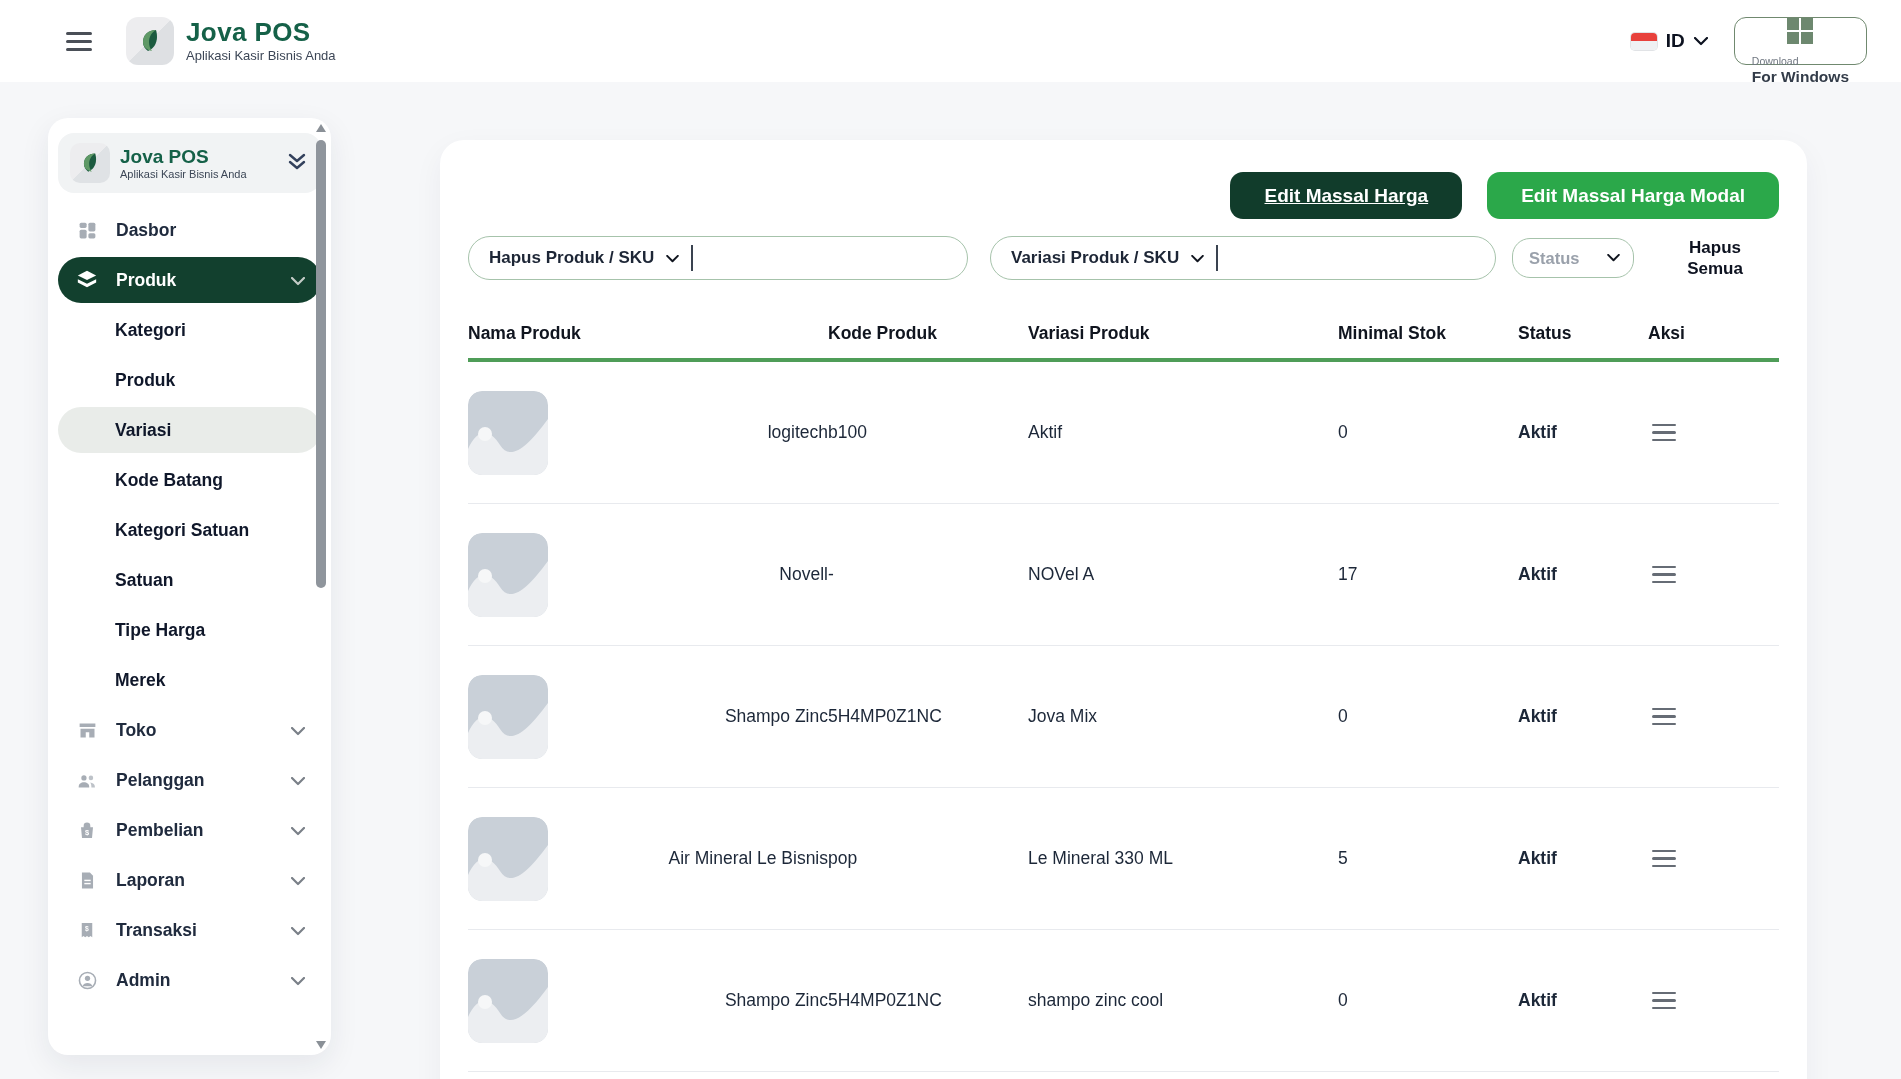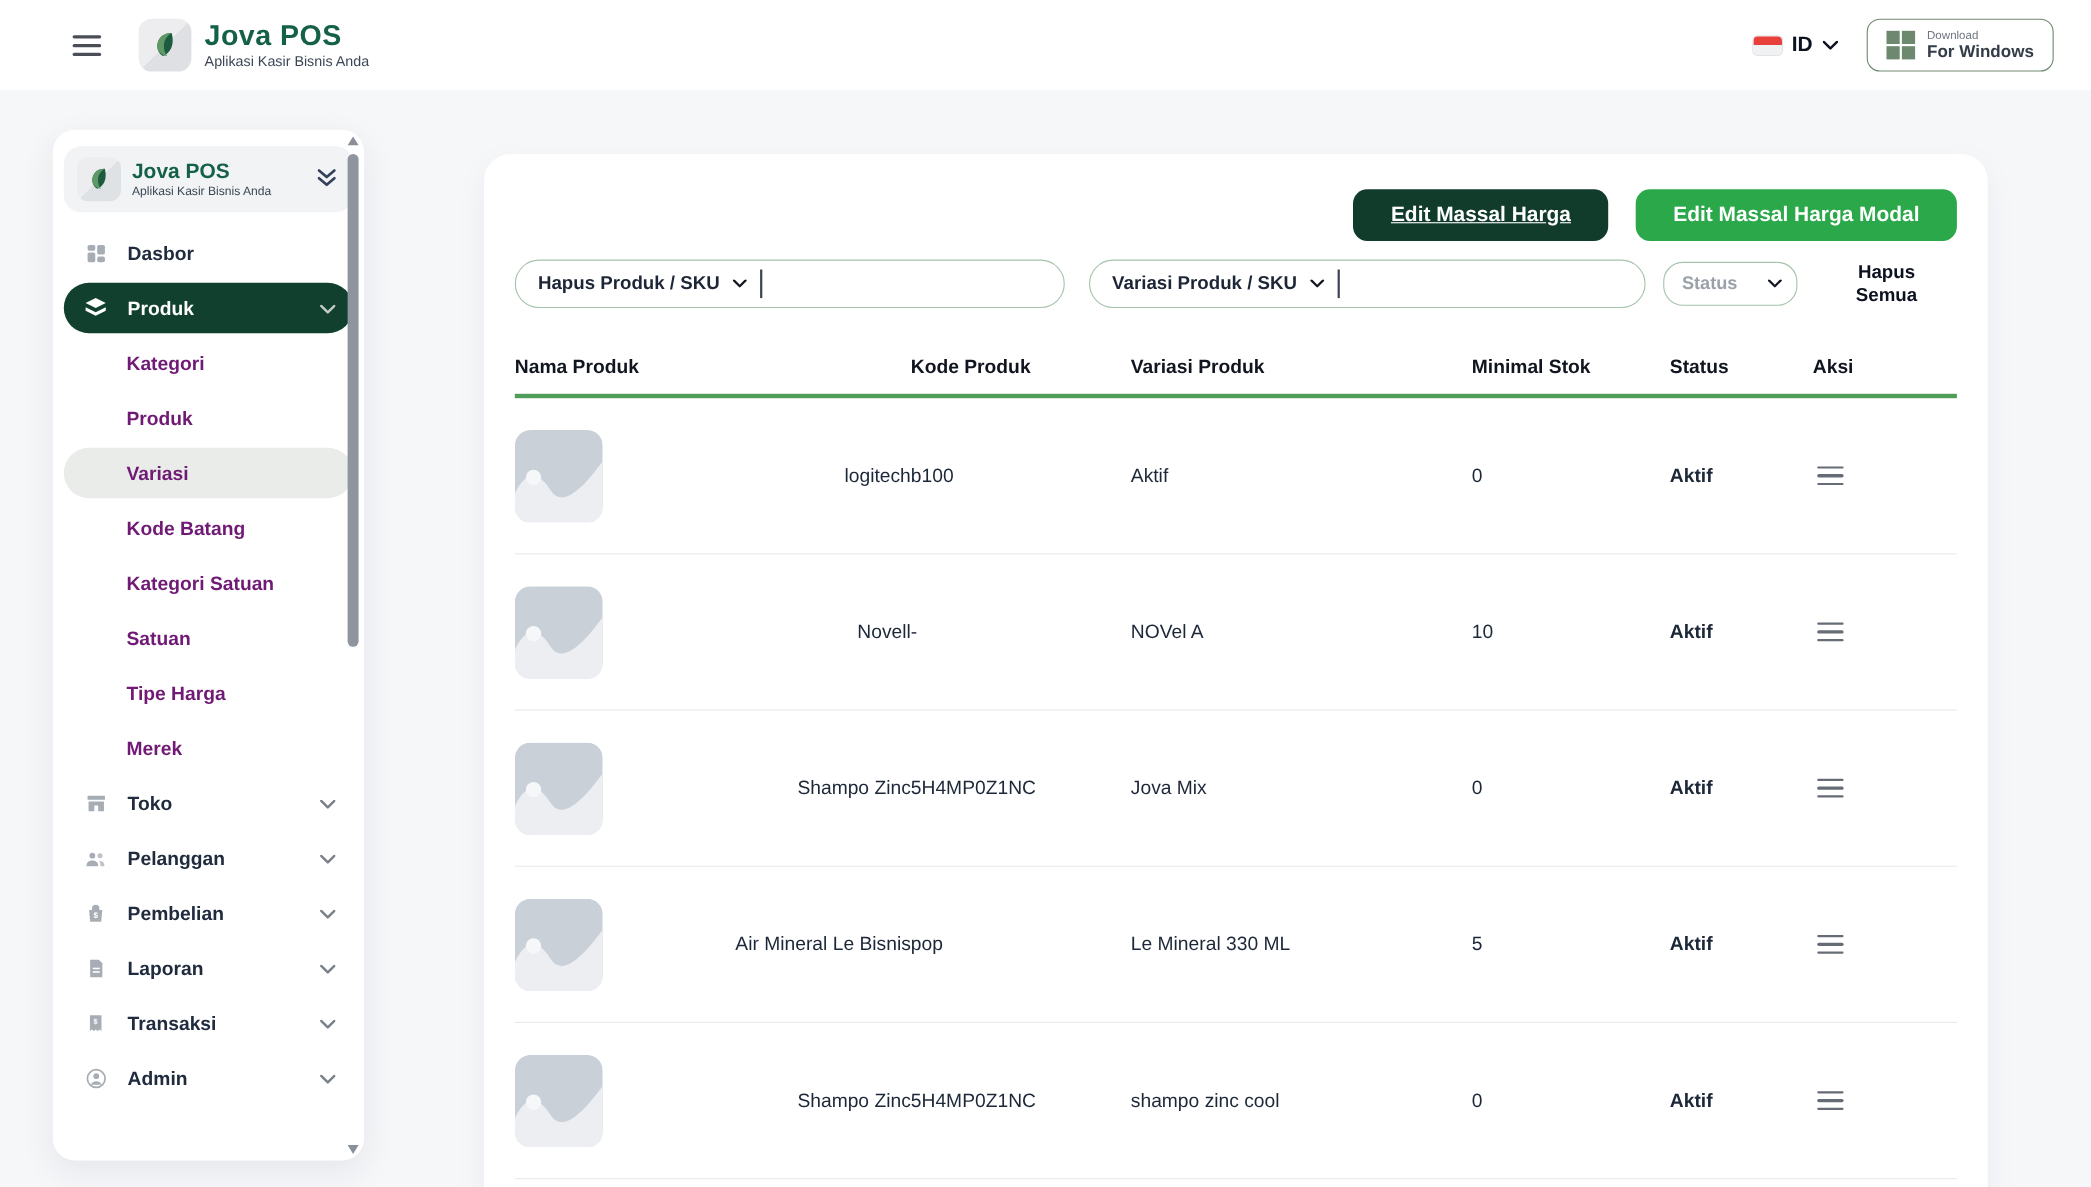--- a/index.html
+++ b/index.html
@@ -16,39 +16,39 @@
   .brand { display:flex; align-items:center; gap:12px; margin-left:28px; }
   .brand-badge { width:48px; height:48px; border-radius:12px; background:linear-gradient(135deg,#ededef 50%,#dee0e3 50%); display:flex; align-items:center; justify-content:center; }
   .brand-title { font-size:26px; font-weight:800; color:#156148; letter-spacing:.4px; line-height:1; }
   .brand-sub { font-size:13px; color:#3c4656; margin-top:3px; }
   .top-right { margin-left:auto; margin-right:34px; display:flex; align-items:center; gap:26px; }
   .lang { display:flex; align-items:center; gap:9px; cursor:pointer; background:none; border:none; padding:0; font-family:inherit; }
   .flag { width:26px; height:17px; border-radius:4px; overflow:hidden; box-shadow:0 0 0 1px #e1e3e6; }
   .flag i { display:block; height:50%; }
   .flag .t { background:#e8413c; } .flag .b { background:#eff1f3; }
   .lang-code { font-size:19px; font-weight:700; color:#0d1220; }
-  .dl-btn { display:flex; align-items:center; gap:11px; height:48px; padding:0 17px; background:#fff; border:1.6px solid #70896f; border-radius:12px; cursor:pointer; font-family:inherit; }
+  .dl-btn { display:flex; align-items:center; gap:11px; height:48px; padding:0 17px; background:#fff; border:1.6px solid #70896f; border-radius:12px; cursor:pointer; font-family:inherit;flex-direction:column; }
   .win-logo { display:grid; grid-template-columns:12px 12px; grid-template-rows:12px 12px; gap:2px; }
   .win-logo i { background:#6d886f; display:block; }
   .dl-txt { text-align:left; }
   .dl-small { font-size:10.5px; color:#707781; }
   .dl-big { font-size:15.5px; font-weight:700; color:#333c49; margin-top:1px; }
 
   
   .sidebar { position:absolute; left:48px; top:118px; width:283px; height:937px; background:#fff; border-radius:20px; box-shadow:0 10px 30px rgba(25,42,70,.08); padding:15px 10px 10px; }
   .side-brand { background:#f1f3f4; border-radius:16px; height:60px; display:flex; align-items:center; gap:10px; padding:0 12px; margin-bottom:14px; }
   .side-badge { width:40px; height:40px; border-radius:10px; background:linear-gradient(135deg,#ededef 50%,#dfe2e5 50%); display:flex; align-items:center; justify-content:center; flex:none; }
   .side-title { font-size:19px; font-weight:800; color:#156148; line-height:1; }
   .side-sub { font-size:11px; color:#3c4656; margin-top:2px; }
   .collapse-btn { margin-left:auto; background:none; border:none; cursor:pointer; padding:2px; }
   .menu { list-style:none; margin:0; padding:0; }
   .menu li { height:46px; margin:4px 0; display:flex; align-items:center; gap:18px; padding:0 16px 0 18px; font-size:17.5px; font-weight:600; color:#202b3e; border-radius:24px; cursor:pointer; }
   .menu li .chev { margin-left:auto; }
   .menu li.active-parent { background:#12402e; color:#fff; }
-  .menu li.sub { padding-left:57px; font-weight:600; color:#701a75; }
+  .menu li.sub { padding-left:57px; font-weight:600; color:#0f172a; }
   .menu li.sub.active { background:#e9ece9; }
   .micon { width:22px; display:flex; justify-content:center; flex:none; }
 
   
   .sb-track { position:absolute; right:3px; top:2px; bottom:2px; width:14px; }
   .sb-up, .sb-down { position:absolute; left:2px; width:0; height:0; border-left:5px solid transparent; border-right:5px solid transparent; cursor:pointer; }
   .sb-up { top:4px; border-bottom:8px solid #8a9097; }
   .sb-down { bottom:4px; border-top:8px solid #8a9097; }
   .sb-thumb { position:absolute; left:2px; top:20px; width:10px; height:448px; background:#8f959c; border-radius:6px; cursor:grab; }
 
@@ -357,21 +357,21 @@
           <svg width="80" height="84" viewBox="0 0 80 84">
               <rect width="80" height="84" rx="14" fill="#c9d0d8"></rect>
               <path d="M0 84V58C10 36 22 38 32 54c10 16 26 4 48-26v56z" fill="#eceef1"></path>
               <circle cx="17" cy="43" r="7" fill="#f6f7f8"></circle>
             </svg>
         </span>
         <span>Novell</span>
       </div>
       <div>-</div>
       <div>NOVel A</div>
-      <div>10</div>
+      <div>17</div>
       <div class="status-cell">Aktif</div>
       <div>
         <button class="row-menu">
             <span></span>
             <span></span>
             <span></span>
           </button>
       </div>
     </div>
 

